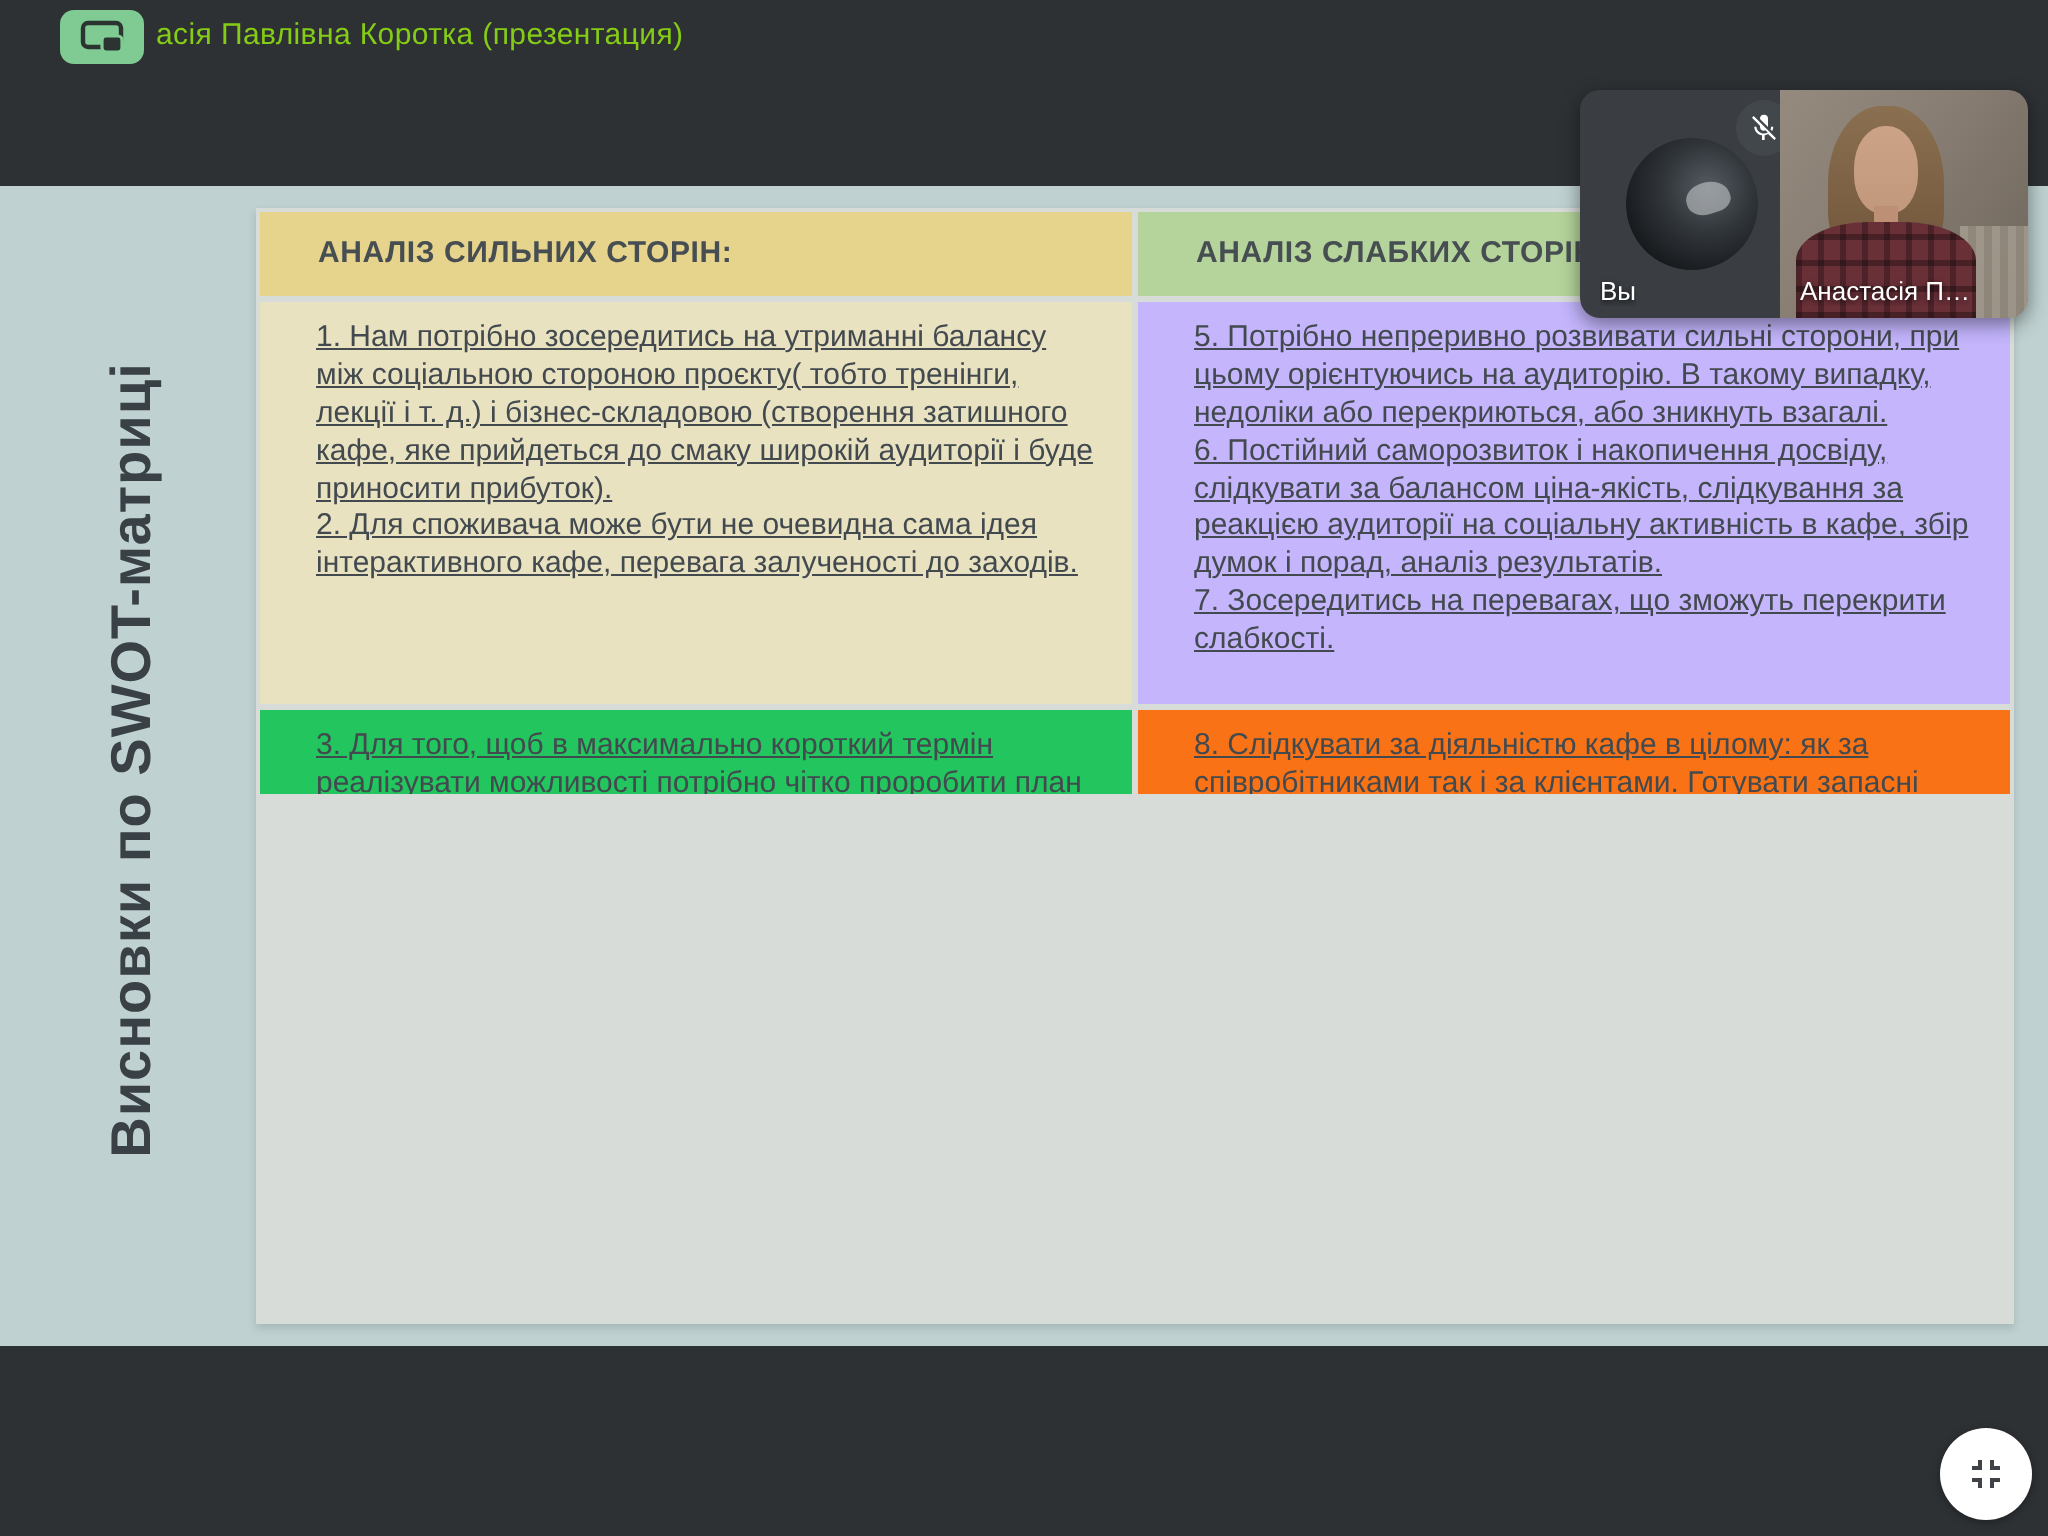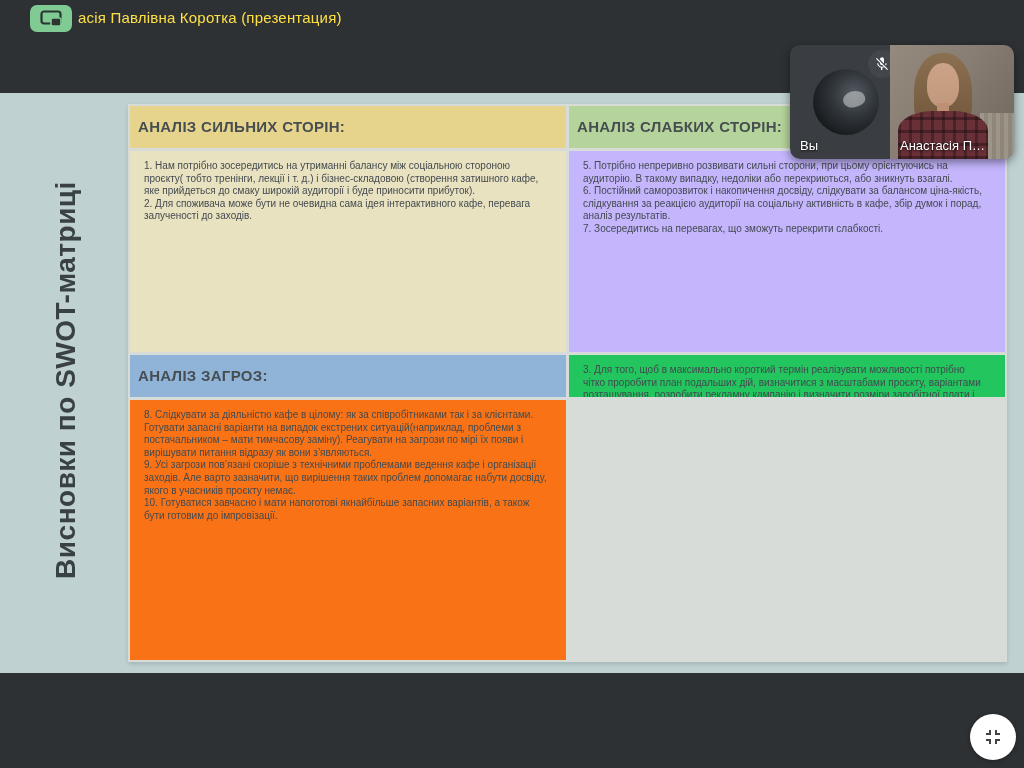--- a/index.html
+++ b/index.html
@@ -17,21 +17,21 @@
     background: #2e3134;
   }
   .share-chip {
     position: absolute; left: 30px; top: 5px;
     width: 42px; height: 27px; border-radius: 7px;
     background: #7fcb93;
     display: flex; align-items: center; justify-content: center;
   }
   .presenter-title {
     position: absolute; left: 78px; top: 9px;
-    font-size: 15px; color: #fde047; letter-spacing: .2px;
+    font-size: 15px; color: #84cc16; letter-spacing: .2px;
     white-space: nowrap;
   }
 
   
   .slide {
     position: absolute; left: 0; top: 93px; width: 1024px; height: 580px;
     background: #bfd2d1;
   }
   .vtitle {
     position: absolute; left: -164px; top: 354px;
@@ -50,26 +50,27 @@
     grid-template-columns: 1fr 1fr;
     grid-template-rows: 42px 201px 42px 1fr;
     gap: 3px; padding: 2px;
     box-sizing: border-box;
     background: #d8dcd8;
     box-shadow: 0 2px 4px rgba(40,60,60,.18);
   }
   .cell { overflow: hidden; }
   .cell-header {
     font-size: 15px; font-weight: bold; color: #474e52;
-    padding: 12px 8px; letter-spacing: .3px;
+    padding: 12px 29px; letter-spacing: .3px;
   }
   .cell-body {
-    font-size: 10px; line-height: 1.26; color: #434a4f;
-    padding: 9px 18px 8px 14px;
+    font-size: 15px; line-height: 1.26; color: #434a4f;
+    padding: 9px 18px 8px 28px;
     white-space: pre-line;
+    text-decoration: underline;
   }
 
   
   .panel {
     position: absolute; left: 790px; top: 45px;
     width: 224px; height: 114px;
     border-radius: 10px; overflow: hidden;
     display: flex;
     box-shadow: 0 3px 10px rgba(0,0,0,.45);
   }
@@ -153,21 +154,20 @@
 <div class="vtitle">Висновки по SWOT-матриці</div>
 
 <div class="swot">
   <div class="cell cell-header" style="background-color: rgb(230, 212, 140);">АНАЛІЗ СИЛЬНИХ СТОРІН:</div>
   <div class="cell cell-header" style="background-color: rgb(181, 212, 155);">АНАЛІЗ СЛАБКИХ СТОРІН:</div>
   <div class="cell cell-body" style="background-color: rgb(233, 226, 192);">1. Нам потрібно зосередитись на утриманні балансу між соціальною стороною проєкту( тобто тренінги, лекції і т. д.) і бізнес-складовою (створення затишного кафе, яке прийдеться до смаку широкій аудиторії і буде приносити прибуток).
 2. Для споживача може бути не очевидна сама ідея інтерактивного кафе, перевага залученості до заходів.</div>
   <div class="cell cell-body" style="background-color: #c4b5fd;">5. Потрібно непреривно розвивати сильні сторони, при цьому орієнтуючись на аудиторію. В такому випадку, недоліки або перекриються, або зникнуть взагалі.
 6. Постійний саморозвиток і накопичення досвіду, слідкувати за балансом ціна-якість, слідкування за реакцією аудиторії на соціальну активність в кафе, збір думок і порад, аналіз результатів.
 7. Зосередитись на перевагах, що зможуть перекрити слабкості.</div>
-  <div class="cell cell-header" style="background-color: rgb(143, 180, 216);">АНАЛІЗ ЗАГРОЗ:</div>
   <div class="cell cell-body" style="background-color: #22c55e;">3. Для того, щоб в максимально короткий термін реалізувати можливості потрібно чітко проробити план подальших дій, визначитися з масштабами проєкту, варіантами розташування, розробити рекламну кампанію і визначити розміри заробітної плати і премій.
 4. Сильні сторони тісно переплітаються з можливостями. Наприклад, новизна ідеї та залученість допоможе виділити кафе під час рекламної кампанії, клієнтоорієнтованість, кваліфіковані працівники і так далі забезпечують якісний сервіс.</div>
   <div class="cell cell-body" style="background-color: #f97316;">8. Слідкувати за діяльністю кафе в цілому: як за співробітниками так і за клієнтами. Готувати запасні варіанти на випадок екстрених ситуацій(наприклад, проблеми з постачальником – мати тимчасову заміну). Реагувати на загрози по мірі їх появи і вирішувати питання відразу як вони з’являються.
 9. Усі загрози пов’язані скоріше з технічними проблемами ведення кафе і організації заходів. Але варто зазначити, що вирішення таких проблем допомагає набути досвіду, якого в учасників проєкту немає.
 10. Готуватися завчасно і мати напоготові якнайбільше запасних варіантів, а також бути готовим до імпровізації.</div>
 </div>
 
 <div class="panel">
   <div class="tile tile-self">
     <div class="avatar"></div>

